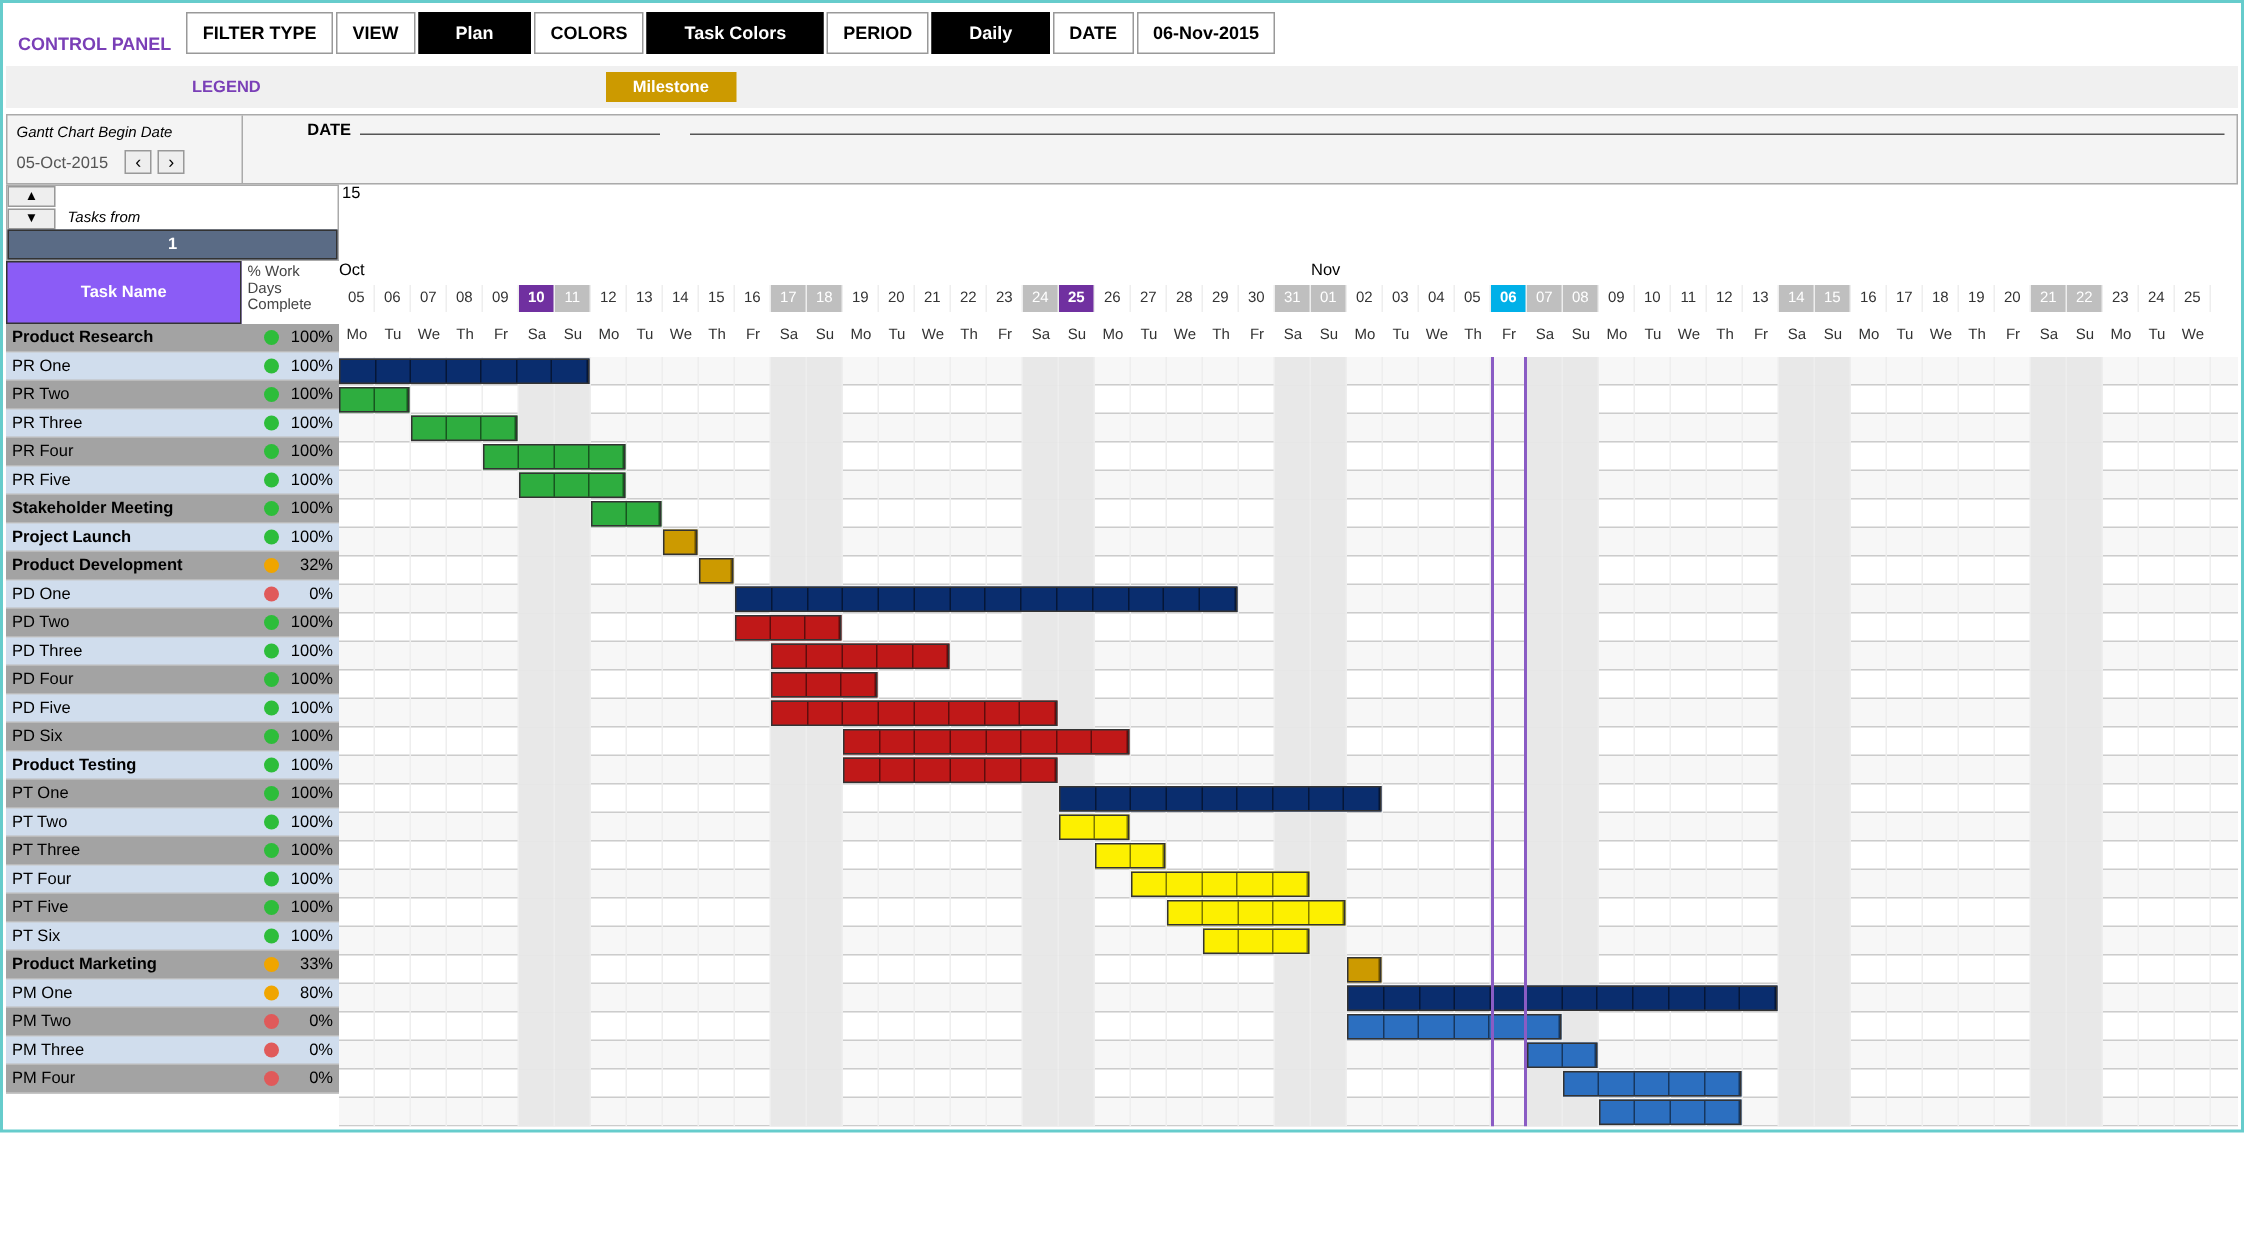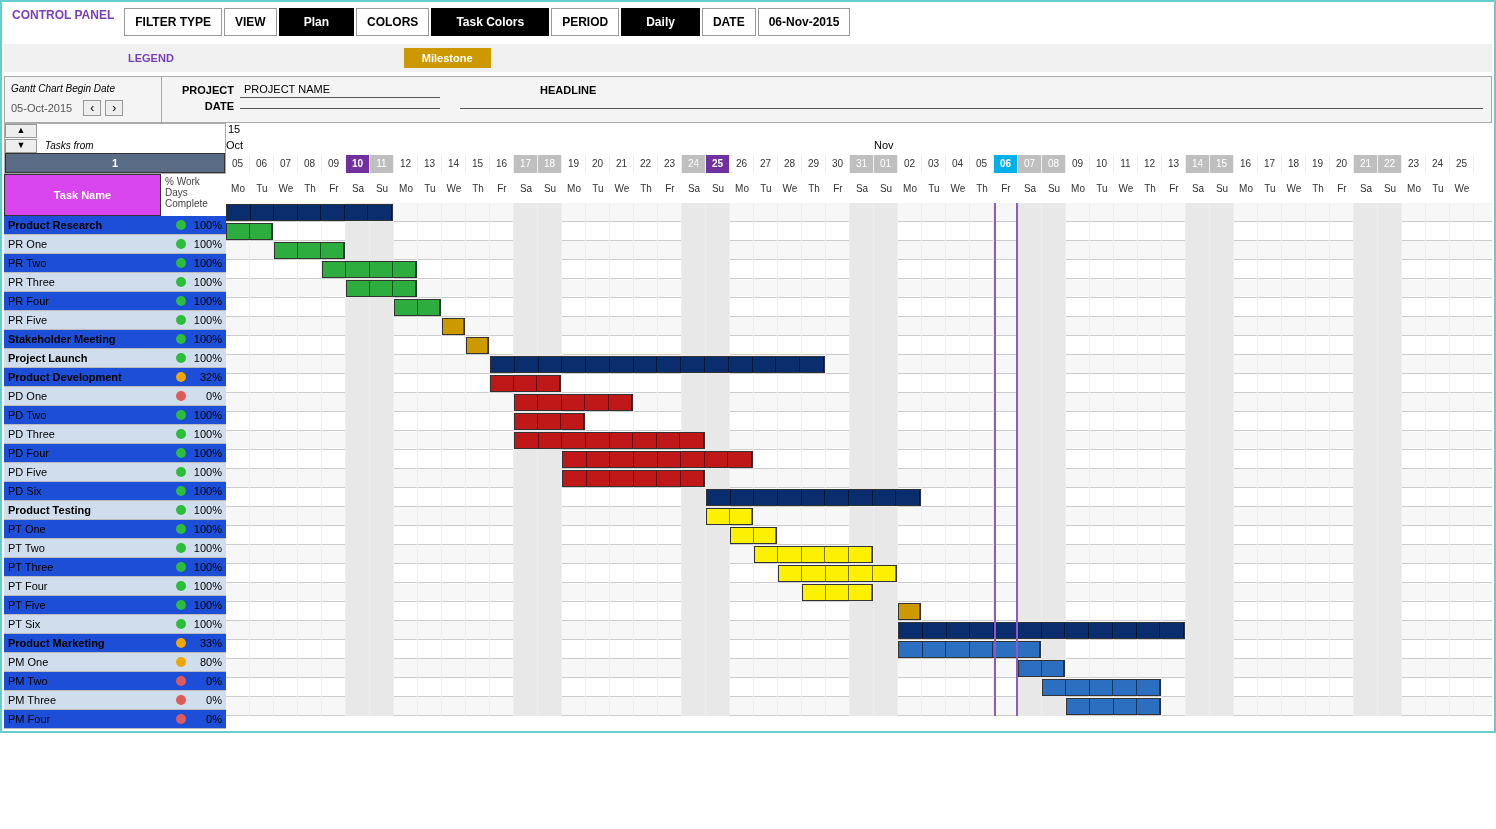--- a/index.html
+++ b/index.html
@@ -1,17 +1,17 @@
 <!DOCTYPE html>
 <html><head>
 <meta charset="utf-8">
 <style>
   * { box-sizing: border-box; margin: 0; padding: 0; }
   body { font-family: Arial, sans-serif; font-size: 11px; background: #fff; border: 2px solid #6cc; padding: 2px; width: 1496px; }
-  .control-panel { display: flex; align-items: flex-start; padding: 4px 8px; gap: 2px; }
+  .control-panel { display: flex; align-items: flex-end; padding: 4px 8px; gap: 2px; }
   .cp-label { color: #7a3fb7; font-weight: bold; font-size: 12px; margin-right: 8px; }
   .cp-btn-label { background: #fff; border: 1px solid #999; padding: 6px 10px; font-weight: bold; font-size: 12px; }
   .cp-btn-dark { background: #000; color: #fff; padding: 6px 24px; font-weight: bold; font-size: 12px; border: 1px solid #000; }
   .legend-row { display: flex; align-items: center; padding: 4px 4px; background: #f0f0f0; margin: 4px 0; }
   .legend-label { color: #7a3fb7; font-weight: bold; margin-left: 120px; margin-right: 230px; }
   .legend-chip { background: #cc9a00; color: #fff; padding: 4px 18px; font-weight: bold; font-size: 11px; }
   .header-section { display: flex; border: 1px solid #aaa; background: #f4f4f4; }
   .left-header { width: 157px; padding: 6px; border-right: 1px solid #aaa; }
   .begin-date-label { font-style: italic; font-size: 10px; margin-bottom: 6px; }
   .begin-date-value { color: #555; font-size: 11px; }
@@ -23,32 +23,32 @@
   .hr-input { border-bottom: 1px solid #555; min-width: 200px; padding: 2px 4px; }
   .hr-input2 { border-bottom: 1px solid #555; flex: 1; padding: 2px 4px; margin-left: 20px; }
   .main { display: flex; }
   .left-col { width: 222px; flex-shrink: 0; }
   .sort-controls { display: flex; flex-direction: column; border: 1px solid #aaa; }
   .sort-btn-row { display: flex; }
   .sort-arrow { border: 1px solid #999; width: 32px; height: 14px; background: #eee; text-align: center; font-size: 9px; cursor: pointer; }
   .tasks-from { display: flex; align-items: center; }
   .tasks-from-label { font-style: italic; font-size: 10px; padding: 2px 8px; flex: 1; }
   .start-row { background: #5a6b85; color: #fff; border: 1px solid #333; font-weight: bold; text-align: center; padding: 3px 0; }
-  .task-name-header { background: #d946ef; color: #fff; padding: 14px 8px; font-weight: bold; text-align: center; border: 1px solid #333; }
+  .task-name-header { background: #8b5cf6; color: #fff; padding: 14px 8px; font-weight: bold; text-align: center; border: 1px solid #333; }
   .pct-header { font-size: 10px; padding: 2px 4px; color: #444; width: 65px; }
-  .task-row { display: flex; align-items: center; border-bottom: 1px solid #bbb; background: #1d4ed8; height: 19px; }
+  .task-row { display: flex; align-items: center; border-bottom: 1px solid #bbb; background: #a3a3a3; height: 19px; }
   .task-row:nth-child(even) { background: #d0dded; }
   .task-name { flex: 1; padding: 0 4px; font-size: 11px; overflow: hidden; white-space: nowrap; }
   .task-bold { font-weight: bold; }
   .status-dot { width: 10px; height: 10px; border-radius: 50%; margin: 0 4px; flex-shrink: 0; }
   .pct { width: 36px; text-align: right; font-size: 11px; padding-right: 4px; }
   .timeline { flex: 1; overflow: hidden; position: relative; }
   .tl-header { position: relative; }
   .year-row { height: 16px; font-size: 11px; padding-left: 2px; }
-  .month-row { height: 16px; display: flex; font-size: 11px; }
+  .month-row { height: 16px; display: flex; font-size: 11px; margin-top: 35px; }
   .month-label { position: absolute; }
   .day-row { height: 18px; display: flex; }
   .day-cell { width: 24px; text-align: center; font-size: 10px; border-right: 1px solid #eee; line-height: 18px; color: #333; }
   .day-cell.weekend { background: #bfbfbf; color: #fff; }
   .day-cell.highlight-purple { background: #7030a0; color: #fff; font-weight: bold; }
   .day-cell.highlight-cyan { background: #00b0e8; color: #fff; font-weight: bold; }
   .dow-row { height: 30px; display: flex; align-items: center; }
   .dow-cell { width: 24px; text-align: center; font-size: 10px; color: #333; }
   .gantt-rows { position: relative; }
   .gantt-row { height: 19px; display: flex; border-bottom: 1px solid #ccc; position: relative; }
@@ -93,25 +93,20 @@
   <div class="left-header">
     <div class="begin-date-label">Gantt Chart Begin Date</div>
     <span class="begin-date-value">05-Oct-2015</span>
     <span class="nav-arrows">
       <span class="nav-arrow">‹</span>
       <span class="nav-arrow">›</span>
     </span>
   </div>
   <div class="right-header">
     <div class="hr-row">
-      <span class="hr-label">PROJECT</span>
-      <span class="hr-input">PROJECT NAME</span>
-      <span class="hr-label" style="width:auto;margin-left:100px">HEADLINE</span>
-    </div>
-    <div class="hr-row">
       <span class="hr-label">DATE</span>
       <span class="hr-input"></span>
       <span class="hr-input2"></span>
     </div>
   </div>
 </div>
 
 <div class="main">
 
   <div class="left-col">

